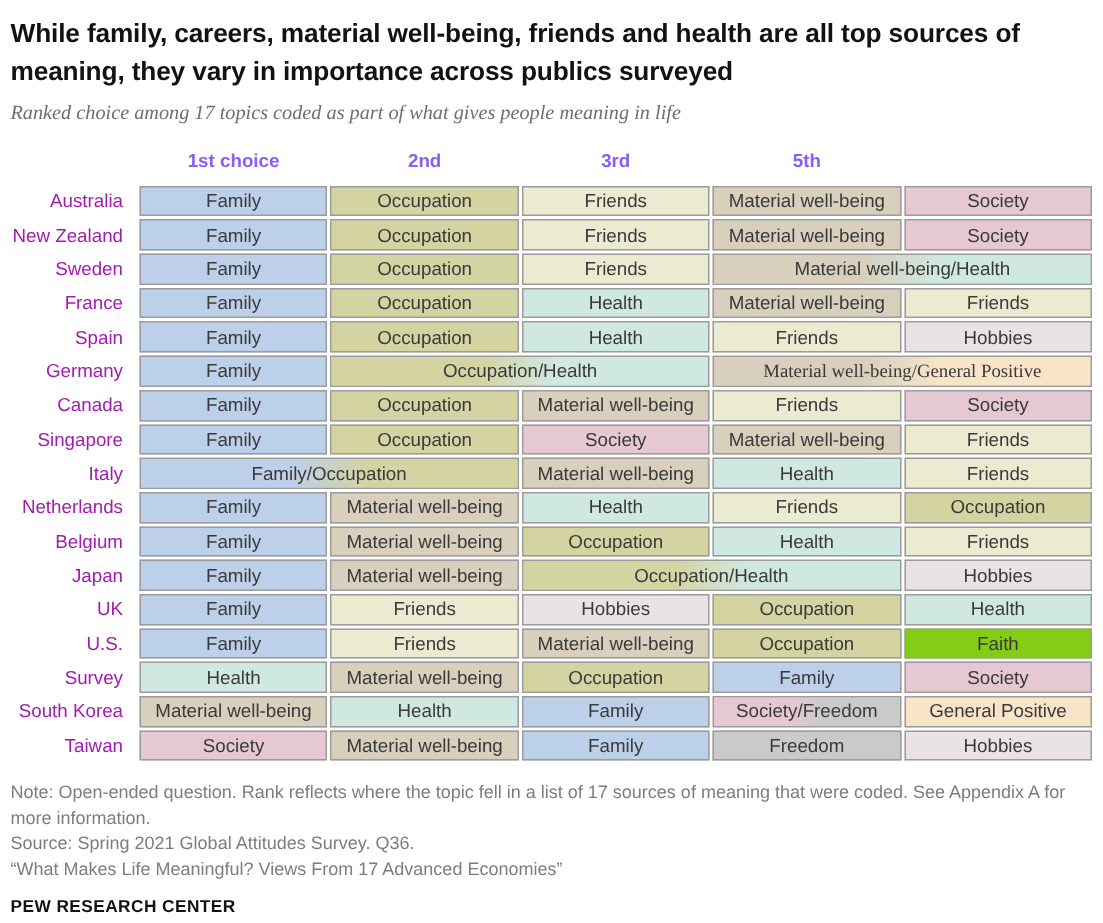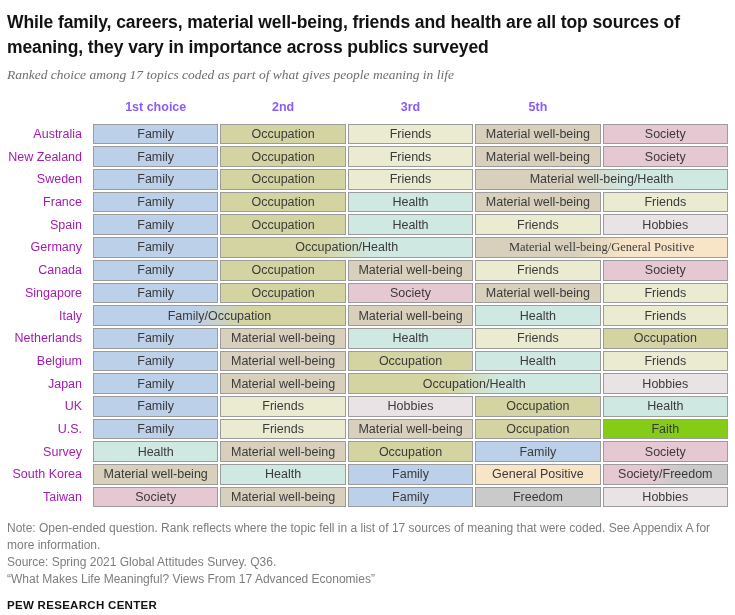--- a/index.html
+++ b/index.html
@@ -185,22 +185,22 @@
           <div class="cell" style="grid-column: span 1; background: rgb(216, 208, 189);">Material well-being</div>
           <div class="cell" style="grid-column: span 1; background: rgb(212, 212, 163);">Occupation</div>
           <div class="cell" style="grid-column: span 1; background: rgb(189, 208, 234);">Family</div>
           <div class="cell" style="grid-column: span 1; background: rgb(230, 200, 210);">Society</div>
         </div>
         <div class="t-row">
           <div class="label-cell">South Korea</div>
           <div class="cell" style="grid-column: span 1; background: rgb(216, 208, 189);">Material well-being</div>
           <div class="cell" style="grid-column: span 1; background: rgb(208, 232, 226);">Health</div>
           <div class="cell" style="grid-column: span 1; background: rgb(189, 208, 234);">Family</div>
+          <div class="cell" style="grid-column: span 1; background: linear-gradient(100deg, rgb(230, 200, 210) 40%, rgb(202, 202, 202) 60%);">Society/Freedom</div>
           <div class="cell" style="grid-column: span 1; background: rgb(248, 229, 199);">General Positive</div>
-          <div class="cell" style="grid-column: span 1; background: linear-gradient(100deg, rgb(230, 200, 210) 40%, rgb(202, 202, 202) 60%);">Society/Freedom</div>
         </div>
         <div class="t-row">
           <div class="label-cell">Taiwan</div>
           <div class="cell" style="grid-column: span 1; background: rgb(230, 200, 210);">Society</div>
           <div class="cell" style="grid-column: span 1; background: rgb(216, 208, 189);">Material well-being</div>
           <div class="cell" style="grid-column: span 1; background: rgb(189, 208, 234);">Family</div>
           <div class="cell" style="grid-column: span 1; background: rgb(202, 202, 202);">Freedom</div>
           <div class="cell" style="grid-column: span 1; background: rgb(234, 227, 230);">Hobbies</div>
         </div>
       </div>

